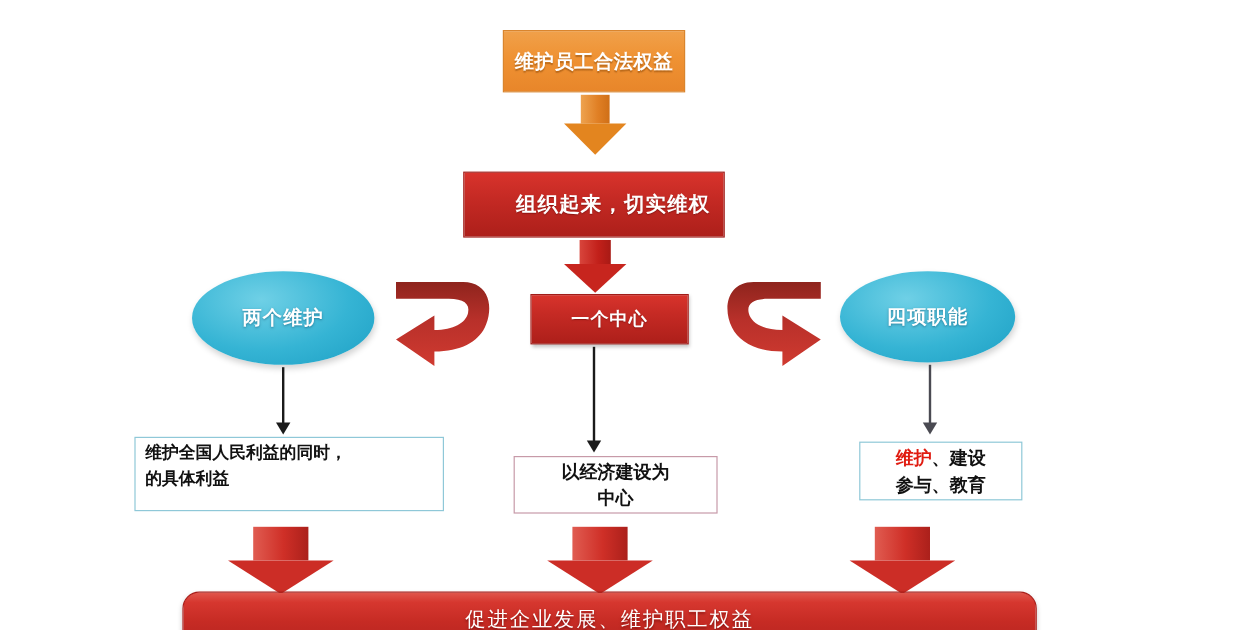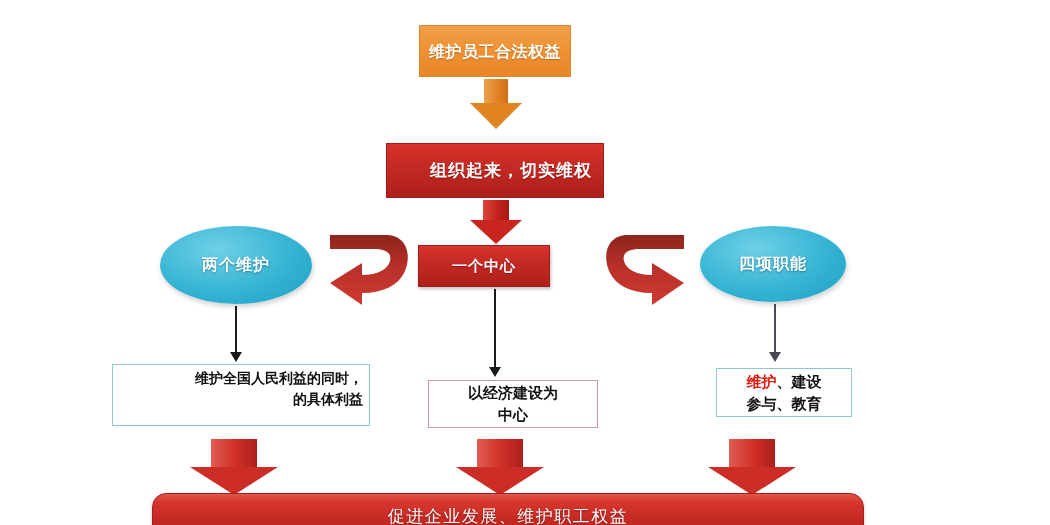--- a/index.html
+++ b/index.html
@@ -25,41 +25,41 @@
   }
 
   
   .box-red{
     background:linear-gradient(180deg,#d8332c 0%,#c52a24 40%,#ad1f1a 100%);
     border:1px solid #a11c18;
     color:#ffffff;font-weight:bold;
     text-shadow:0 1px 1px rgba(90,0,0,.5);
   }
   #box-organize{left:386px;top:120px;width:218px;height:55px;font-size:17px;letter-spacing:1px;padding-left:32px;}
-  #box-center{left:418px;top:222px;width:132px;height:42px;font-size:15px;letter-spacing:1px;
+  #box-center{left:442px;top:222px;width:132px;height:42px;font-size:15px;letter-spacing:1px;
     box-shadow:1px 2px 3px rgba(0,0,0,.25);}
 
   
   .oval{
     border-radius:50%;
     background:radial-gradient(ellipse at 38% 30%,#6fd0e6 0%,#35b4d4 55%,#1d9fc4 100%);
     color:#ffffff;font-weight:bold;font-size:16px;letter-spacing:1px;
     text-shadow:0 1px 2px rgba(0,60,90,.5);
     box-shadow:1px 3px 5px rgba(0,0,0,.18);
   }
   #oval-left{left:160px;top:203px;width:152px;height:78px;}
   #oval-right{left:700px;top:203px;width:146px;height:76px;}
 
   
   .box-outline{background:#ffffff;color:#111;font-weight:bold;}
   #box-note-left{
     left:112px;top:341px;width:258px;height:62px;
     border:1.5px solid #8fc8d8;
     font-size:14px;line-height:21px;
-    display:block;padding:3px 6px 0 8px;text-align:right;
+    display:block;padding:3px 6px 0 8px;text-align:left;
   }
   #box-note-center{
     left:428px;top:357px;width:170px;height:48px;
     border:1.5px solid #c79aa8;
     font-size:15px;line-height:22px;
   }
   #box-note-right{
     left:716px;top:345px;width:136px;height:49px;
     border:1.5px solid #8fc8d8;
     font-size:15px;line-height:22px;

